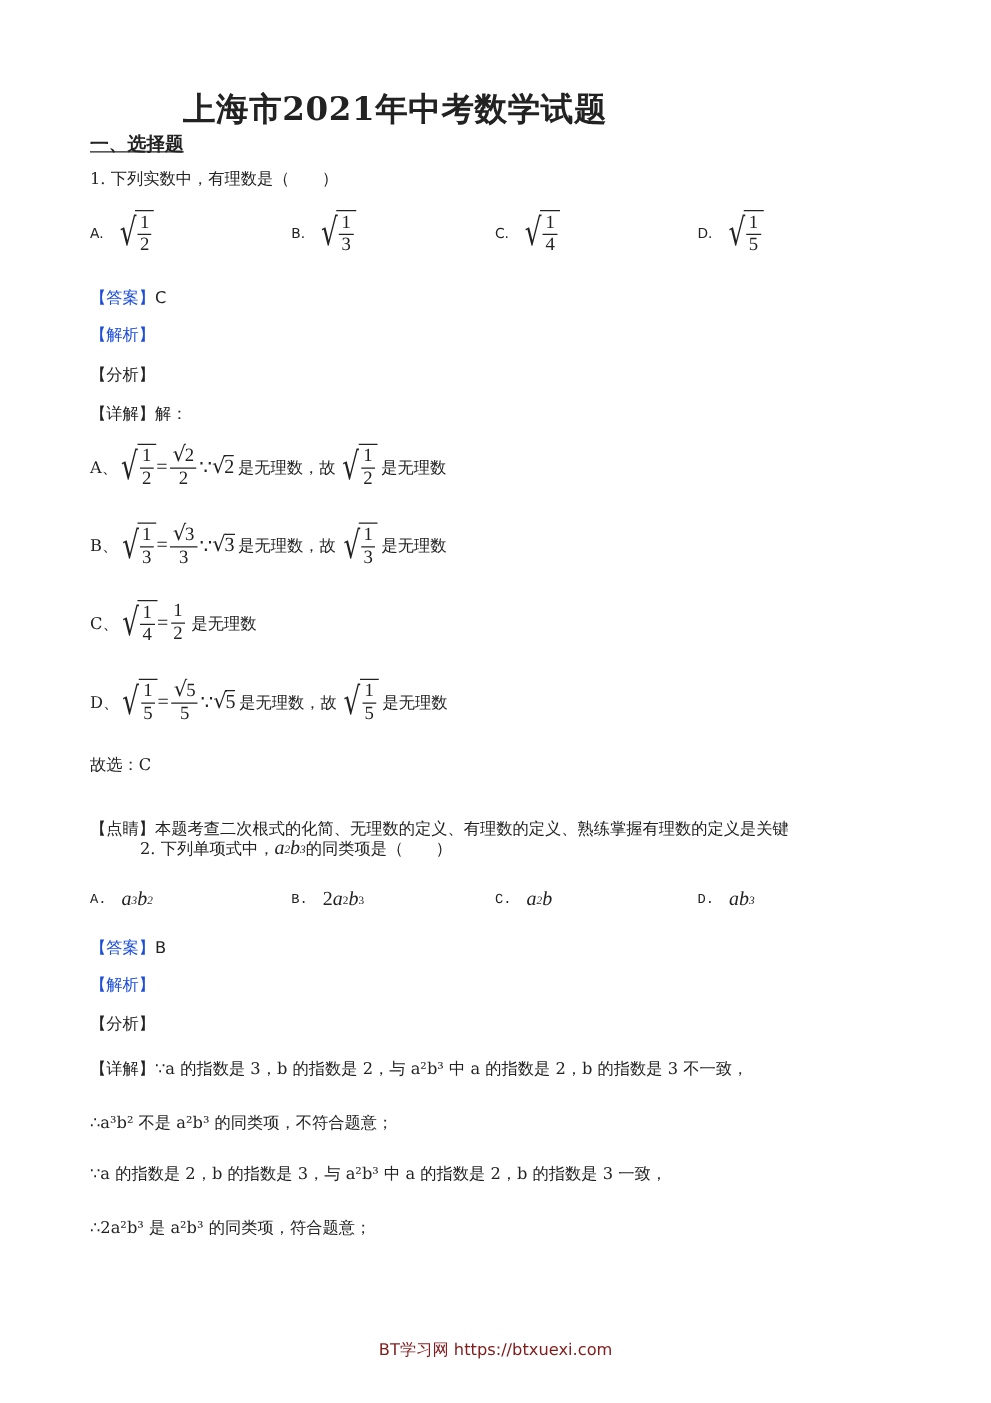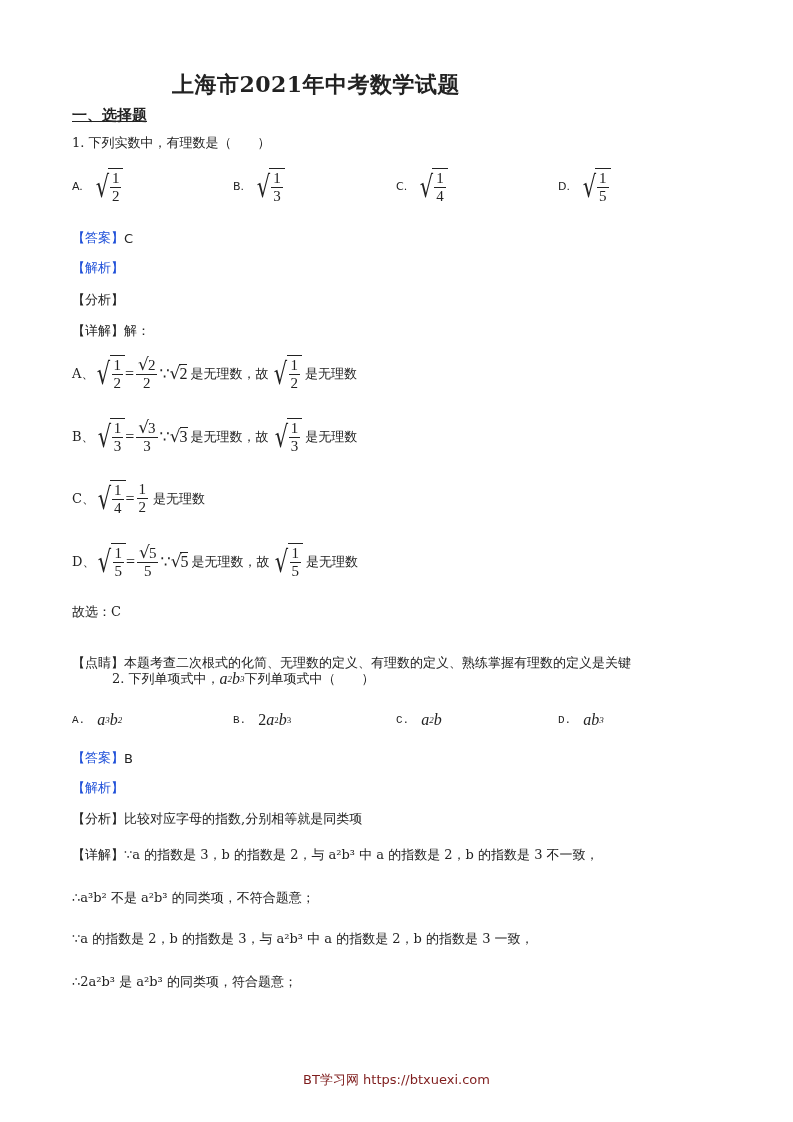--- a/index.html
+++ b/index.html
@@ -1,19 +1,19 @@
 <!DOCTYPE html>
 <html><head>
 <meta charset="utf-8">
 <style>
   html, body { margin:0; padding:0; background:#fff; }
   body { width:793px; height:1122px; position:relative; overflow:hidden;
          font-family:"DejaVu Serif","Liberation Serif",serif; color:#222; }
   .abs { position:absolute; }
-  .title { left:0; width:632px; top:70px; text-align:center; font-size:22px; font-weight:bold; letter-spacing:0.5px; }
+  .title { left:0; width:632px; top:70px; text-align:center; font-size:26px; font-weight:bold; letter-spacing:0.5px; }
   .section { left:72px; top:106px; font-size:15px; font-weight:bold;text-decoration:underline; }
   .line { left:72px; font-size:13px; white-space:nowrap; display:flex; align-items:center; }
   .blue { color:#1d4ed8; font-family:"DejaVu Sans","Liberation Sans",sans-serif; }
   .sans { font-family:"DejaVu Sans","Liberation Sans",sans-serif; }
   .opt { position:absolute; display:flex; align-items:center; font-size:12px; }
   .optlab { font-family:"DejaVu Sans","Liberation Sans",sans-serif; font-size:11px; margin-right:10px; }
   .optlab2 { font-family:"Liberation Mono",monospace; font-size:11px; margin-right:12px; }
   
   .m { font-family:"Liberation Serif","DejaVu Serif",serif; font-size:16px; display:inline-flex; align-items:center; }
   .it { font-style:italic; }
@@ -203,21 +203,21 @@
 
 <div class="abs line" style="top:603px;">故选：C</div>
 <div class="abs line" style="top:634px;margin-top:20px;">
   <span>【点睛】</span>
     <span>本题考查二次根式的化简、无理数的定义、有理数的定义、熟练掌握有理数的定义是关键</span>
 </div>
 
 <div class="abs line" style="top:670px;margin-left:40px;">
   <span>2. 下列单项式中，</span>
   <span class="m it">a<sup>2</sup>b<sup>3</sup></span>
-  <span>下列单项式中（　　）</span>
+  <span>的同类项是（　　）</span>
 </div>
 
 <div>
   <div class="opt" style="left:72px; top:711px;">
     <span class="optlab2">A.</span>
     <span class="m it">a<sup>3</sup>b<sup>2</sup></span>
   </div>
   <div class="opt" style="left:233px; top:711px;">
     <span class="optlab2">B.</span>
     <span class="m">2<span class="it">a</span><sup>2</sup><span class="it">b</span><sup>3</sup></span>
@@ -234,21 +234,20 @@
 
 <div class="abs line" style="top:749px;">
   <span class="blue">【答案】</span>
     <span class="sans">B</span>
 </div>
 <div class="abs line" style="top:779px;">
   <span class="blue">【解析】</span>
 </div>
 <div class="abs line" style="top:810px;">
   <span>【分析】</span>
-    <span>比较对应字母的指数,分别相等就是同类项</span>
 </div>
 <div class="abs line" style="top:846px;">
   <span>【详解】</span>
     <span>∵a 的指数是 3，b 的指数是 2，与 a²b³ 中 a 的指数是 2，b 的指数是 3 不一致，</span>
 </div>
 <div class="abs line" style="top:889px;">∴a³b² 不是 a²b³ 的同类项，不符合题意；</div>
 <div class="abs line" style="top:930px;">∵a 的指数是 2，b 的指数是 3，与 a²b³ 中 a 的指数是 2，b 的指数是 3 一致，</div>
 <div class="abs line" style="top:973px;">∴2a²b³ 是 a²b³ 的同类项，符合题意；</div>
 
 <div class="abs footer">BT学习网 https://btxuexi.com</div>

